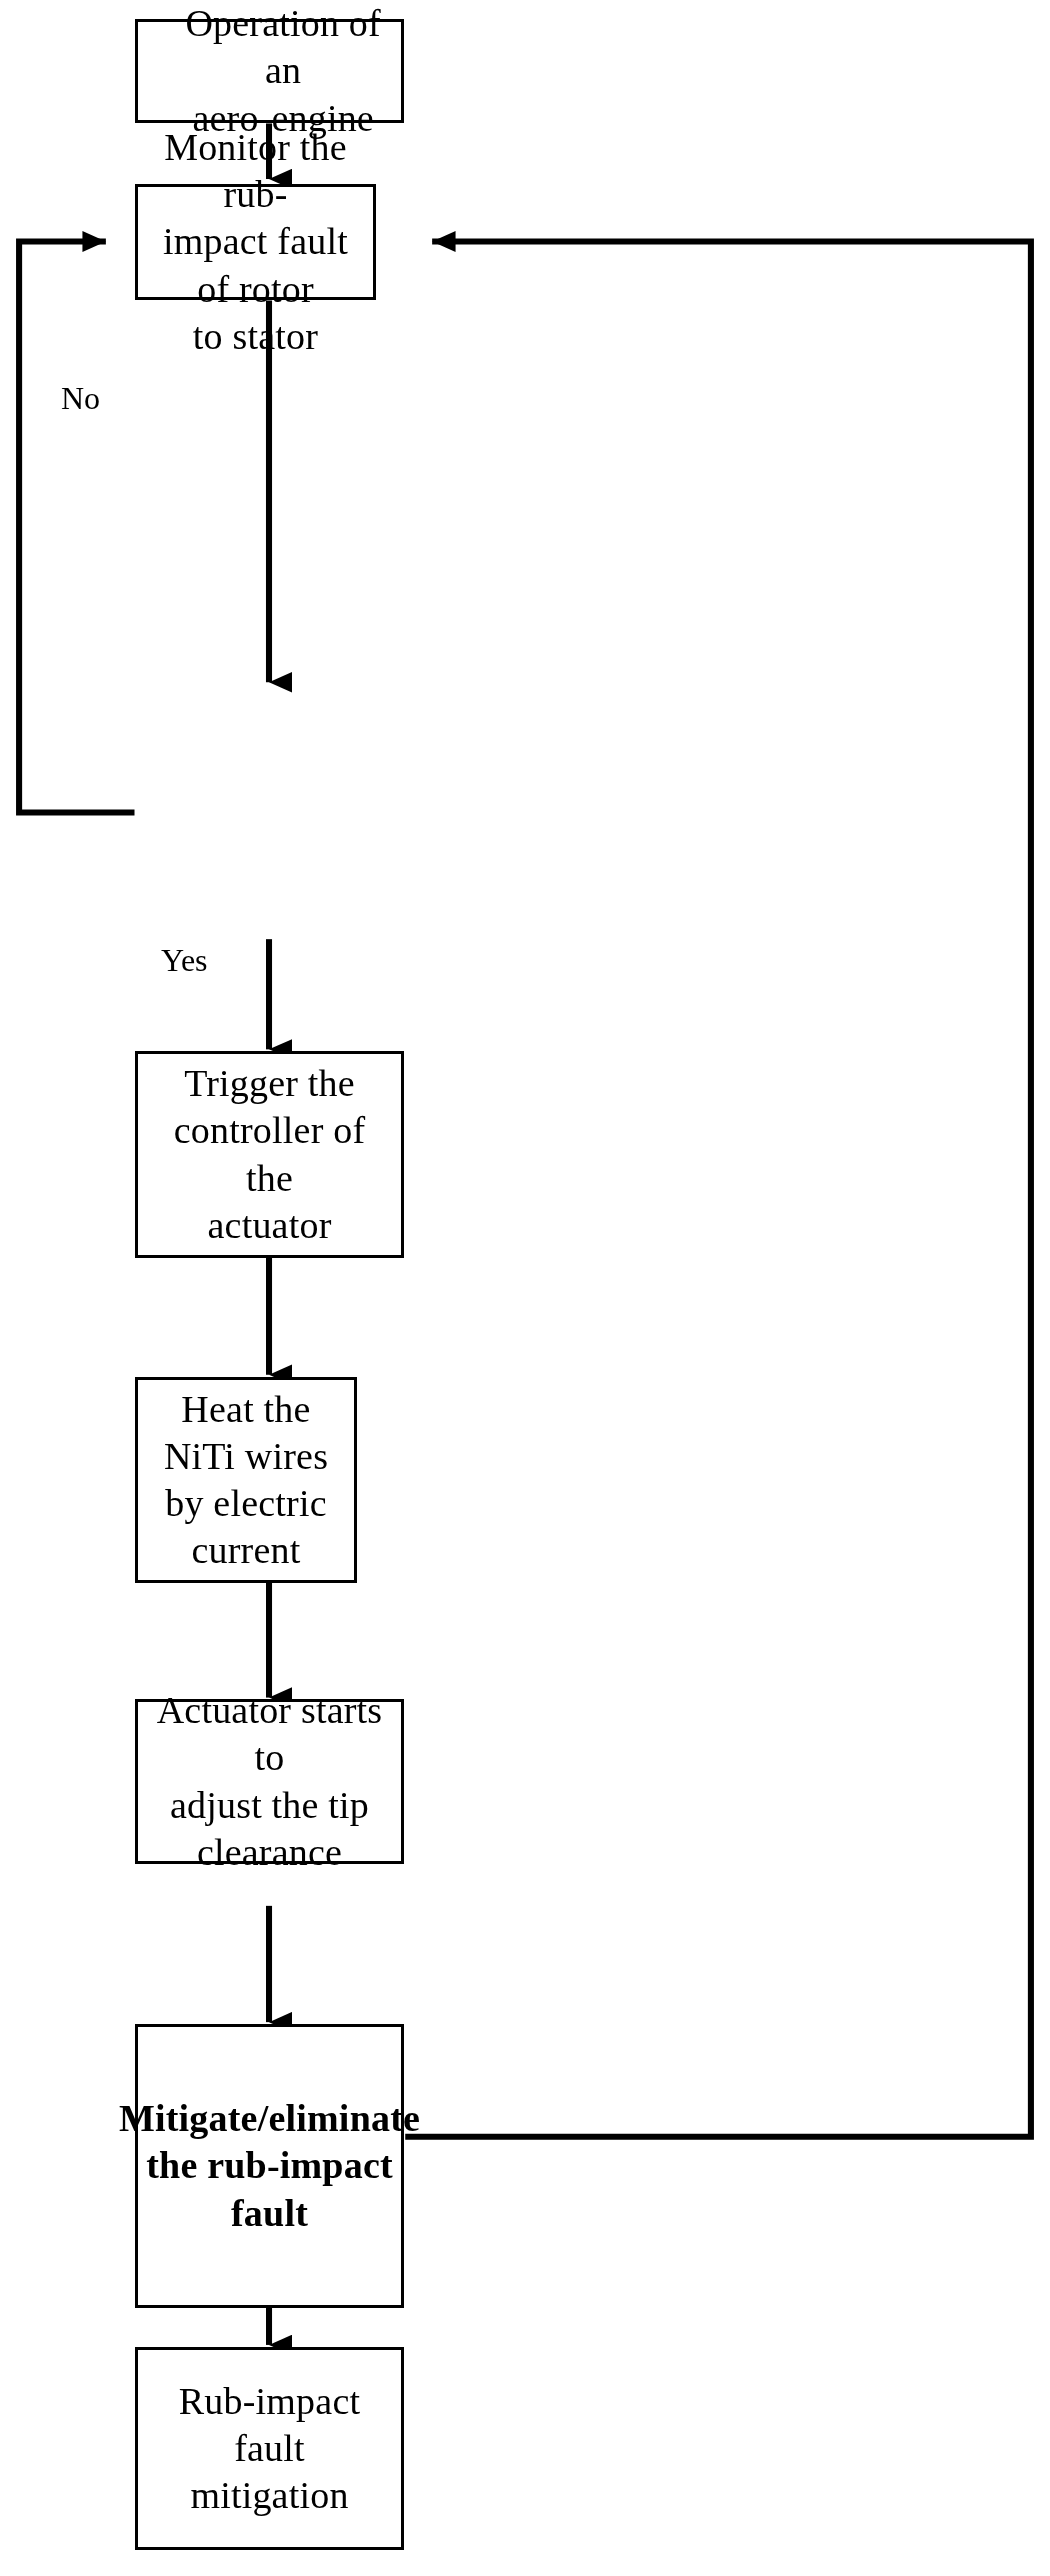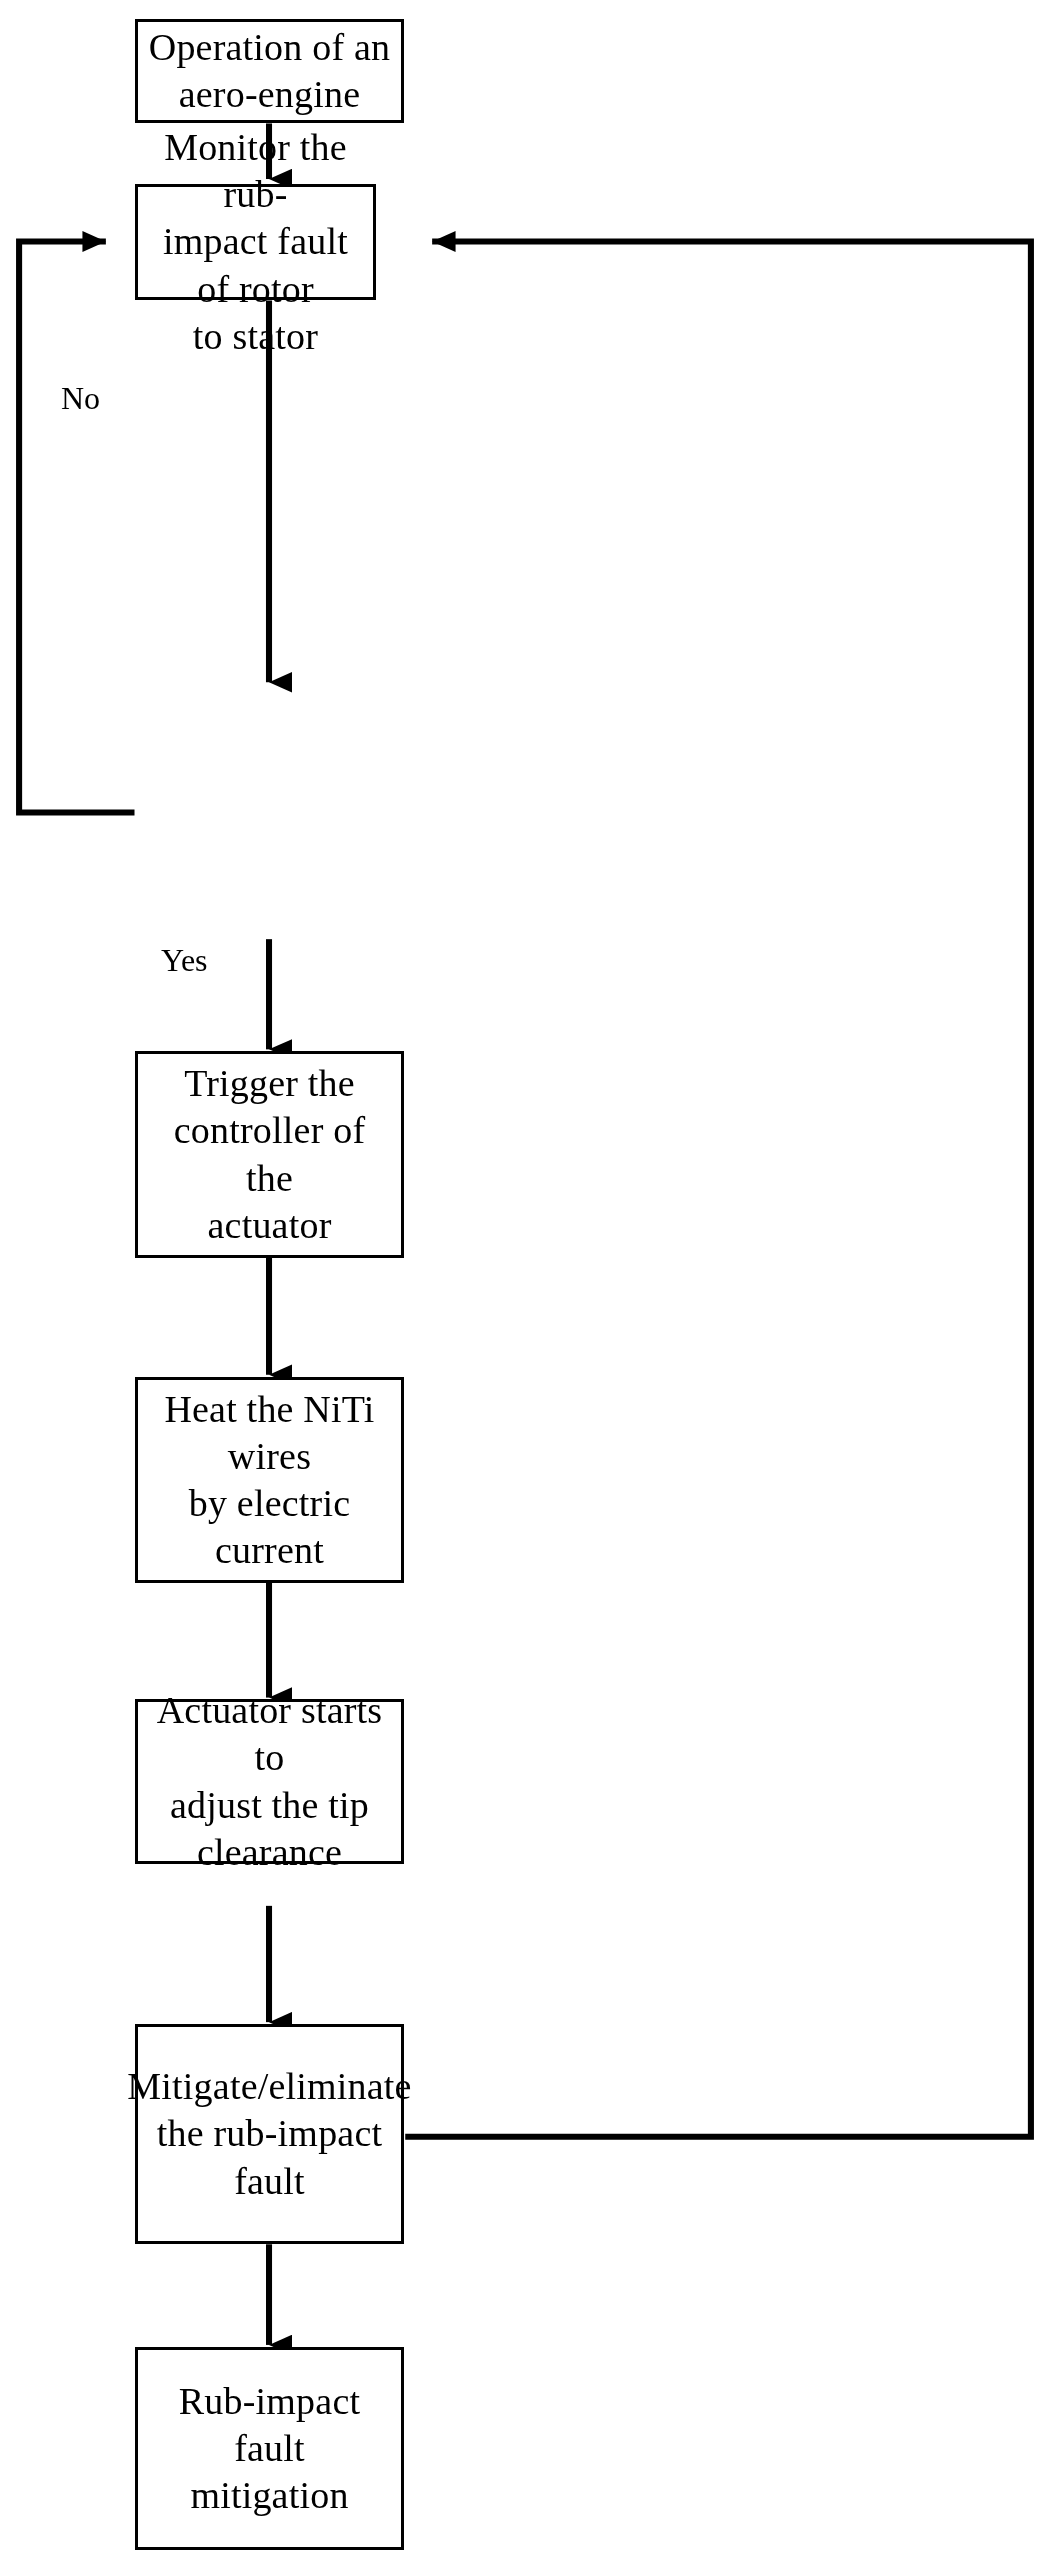--- a/index.html
+++ b/index.html
@@ -92,43 +92,43 @@
       <line x1="310" y1="1823" x2="310" y2="1956" marker-end="url(#arrowDown)"></line>
 
       <line x1="310" y1="2196" x2="310" y2="2330" marker-end="url(#arrowDown)"></line>
 
       <line x1="310" y1="2586" x2="310" y2="2702" marker-end="url(#arrowDown)"></line>
 
       <polyline points="467,2462 1188,2462 1188,278 498,278" marker-end="url(#arrowLeft)"></polyline>
     </g>
   </svg>
 
-  <div class="node" style="left:135px;top:19px;width:269px;height:104px;">Operation of an
+  <div class="node" style="left:135px;top:19px;width:269px;height:104px;padding-left:36px;">Operation of an
 aero-engine</div>
 
   <div class="node" style="left:135px;top:184px;width:241px;height:116px;">Monitor the rub-
 impact fault of rotor
 to stator</div>
 
 
   <div class="edge-label" style="left:61px;top:382px;">No</div>
 
   <div class="edge-label" style="left:161px;top:944px;">Yes</div>
 
   <div class="node" style="left:135px;top:1051px;width:269px;height:207px;">Trigger the
 controller of the
 actuator</div>
 
-  <div class="node" style="left:135px;top:1377px;width:269px;height:206px;">Heat the NiTi wires
+  <div class="node" style="left:135px;top:1377px;width:222px;height:206px;">Heat the NiTi wires
 by electric current</div>
 
   <div class="node" style="left:135px;top:1699px;width:269px;height:165px;">Actuator starts to
 adjust the tip
 clearance</div>
 
-  <div class="node" style="left:135px;top:2024px;width:269px;height:220px;">Mitigate/eliminate
+  <div class="node" style="left:135px;top:2024px;width:269px;height:284px;font-weight:bold;">Mitigate/eliminate
 the rub-impact fault</div>
 
   <div class="node" style="left:135px;top:2347px;width:269px;height:203px;">Rub-impact fault
 mitigation</div>
 
 </div>
 
 
 </body></html>

